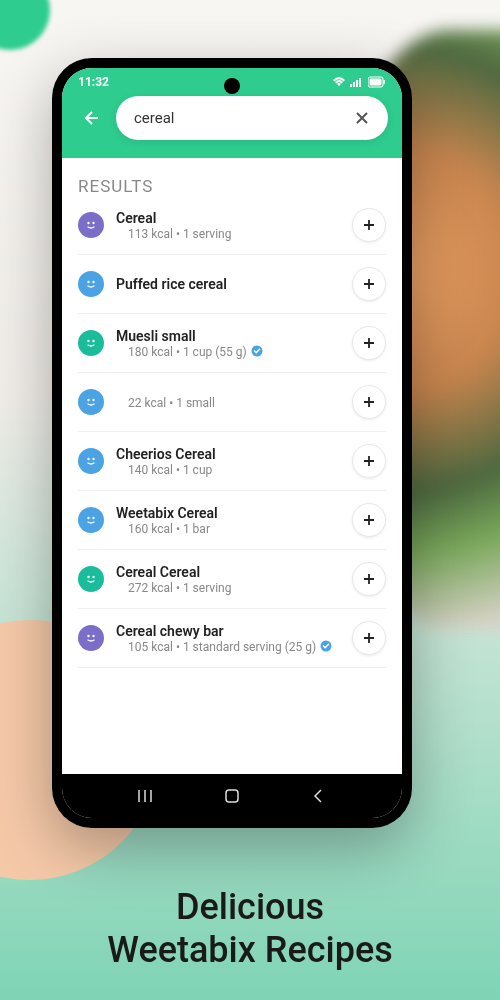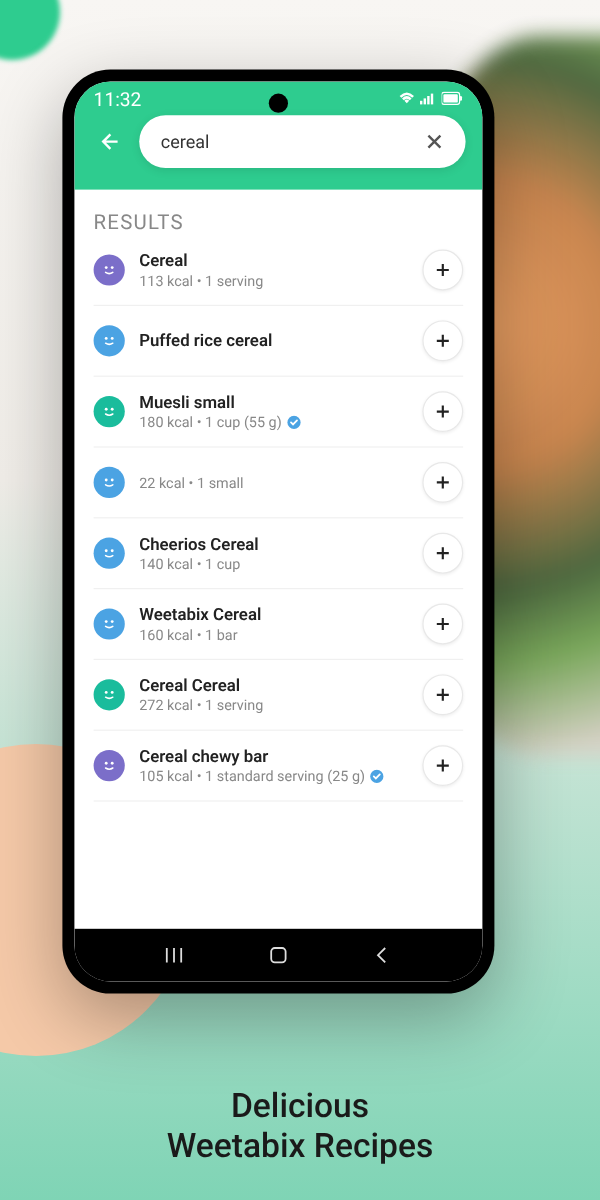--- a/index.html
+++ b/index.html
@@ -60,22 +60,22 @@
     background: #2ecc8f;
     padding-bottom: 18px;
   }
   .status-bar {
     height: 28px;
     display: flex;
     align-items: center;
     justify-content: space-between;
     padding: 0 16px;
     color: #fff;
-    font-size: 16px;
-    font-weight: 400;
+    font-size: 12px;
+    font-weight: 700;
   }
   .status-icons {
     display: flex;
     gap: 4px;
     align-items: center;
   }
   .notch {
     position: absolute;
     top: 10px; left: 50%;
     transform: translateX(-50%);
@@ -157,22 +157,22 @@
     color: #222;
     display: flex;
     align-items: center;
     gap: 4px;
   }
   .item-sub {
     font-size: 12px;
     color: #888;
     margin-top: 1px;
     display: flex;
-    align-items: center;
     gap: 4px;
+    margin-left: 12px;
   }
   .verified {
     width: 12px; height: 12px;
     display: inline-flex;
   }
   .add-btn {
     width: 34px; height: 34px;
     border-radius: 50%;
     background: #fff;
     border: 1px solid #e8e8e8;
@@ -198,21 +198,21 @@
     color: #ddd;
     display: flex;
     align-items: center;
     justify-content: center;
   }
   .tagline {
     position: absolute;
     bottom: 28px;
     left: 0; right: 0;
     text-align: center;
-    font-size: 28px;
+    font-size: 36px;
     font-weight: 500;
     color: #1a1a1a;
     line-height: 1.2;
   }
 </style>
 </head>
 <body>
 
 <div class="bg"></div>
 <div class="bg-circle-tl"></div>

